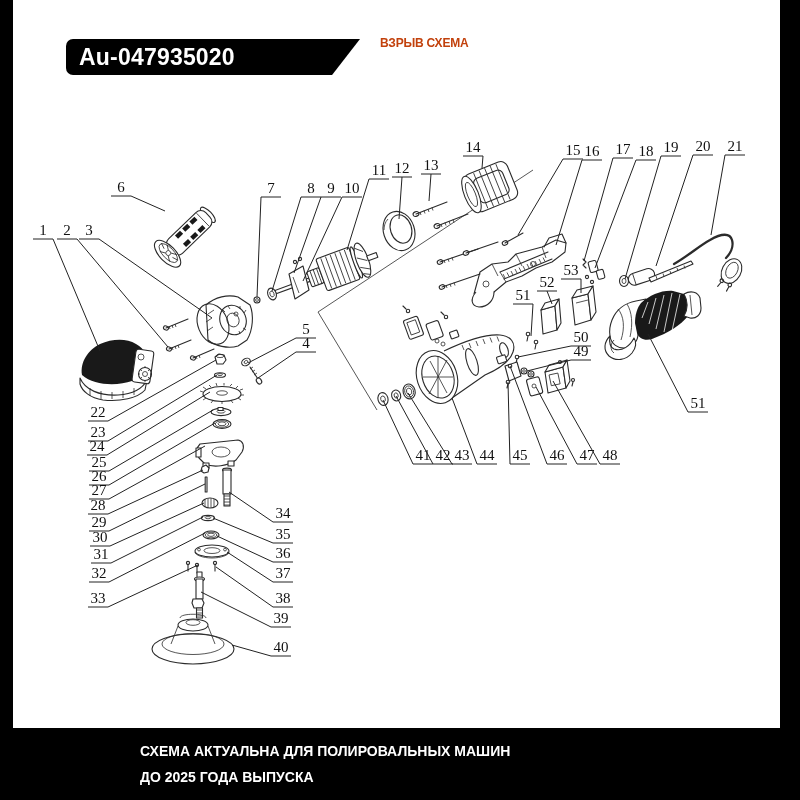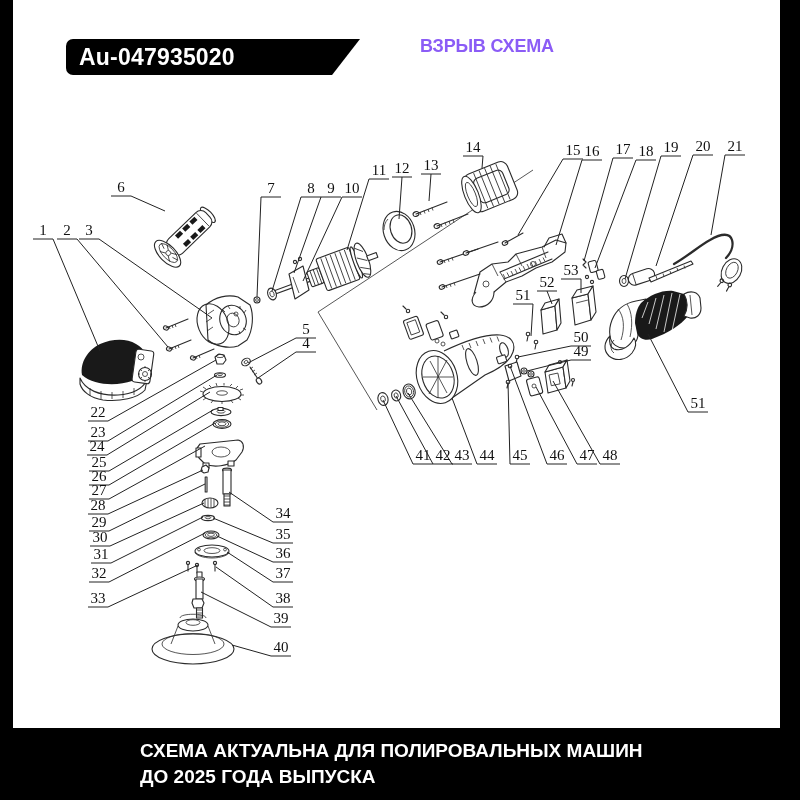--- a/index.html
+++ b/index.html
@@ -11,28 +11,28 @@
   .edge-left{left:0;top:0;width:13px;height:800px;}
   .edge-right{right:0;top:0;width:20px;height:800px;}
   .badge{
     position:absolute;left:66px;top:39px;width:294px;height:36px;
     background:#000;border-radius:7px 0 0 7px;
     clip-path:polygon(0 0,100% 0,90.5% 100%,0 100%);
     color:#fff;font-weight:700;font-size:23px;line-height:36px;
     padding-left:13px;box-sizing:border-box;letter-spacing:.2px;
   }
   .page-title{
-    position:absolute;left:420px;top:36px;color:#8b5cf6;
-    font-weight:700;font-size:18px;letter-spacing:-.2px;
+    position:absolute;left:380px;top:36px;color:#c2410c;
+    font-weight:700;font-size:12px;letter-spacing:-.2px;
   }
   .footer{
     position:absolute;left:0;top:728px;width:800px;height:72px;background:#000;
     color:#fff;box-sizing:border-box;padding:10px 0 0 140px;
   }
-  .footer div{font-weight:700;font-size:19px;line-height:26px;letter-spacing:0;}
+  .footer div{font-weight:700;font-size:14px;line-height:26px;letter-spacing:0;}
   svg text.part-num{
     font-family:"Liberation Serif","DejaVu Serif",serif;
     font-size:15px;fill:#111;
   }
   .ln{stroke:#2b2b2b;fill:none;stroke-width:1.1;stroke-linecap:round;stroke-linejoin:round;}
   .fillw{fill:#fff;stroke:#2b2b2b;stroke-width:1.1;stroke-linejoin:round;}
   .ink{fill:#191919;stroke:none;}
   .thin{stroke:#2b2b2b;stroke-width:.8;fill:none;}
   #labels-layer line{stroke:#222;stroke-width:1;}
 </style>

